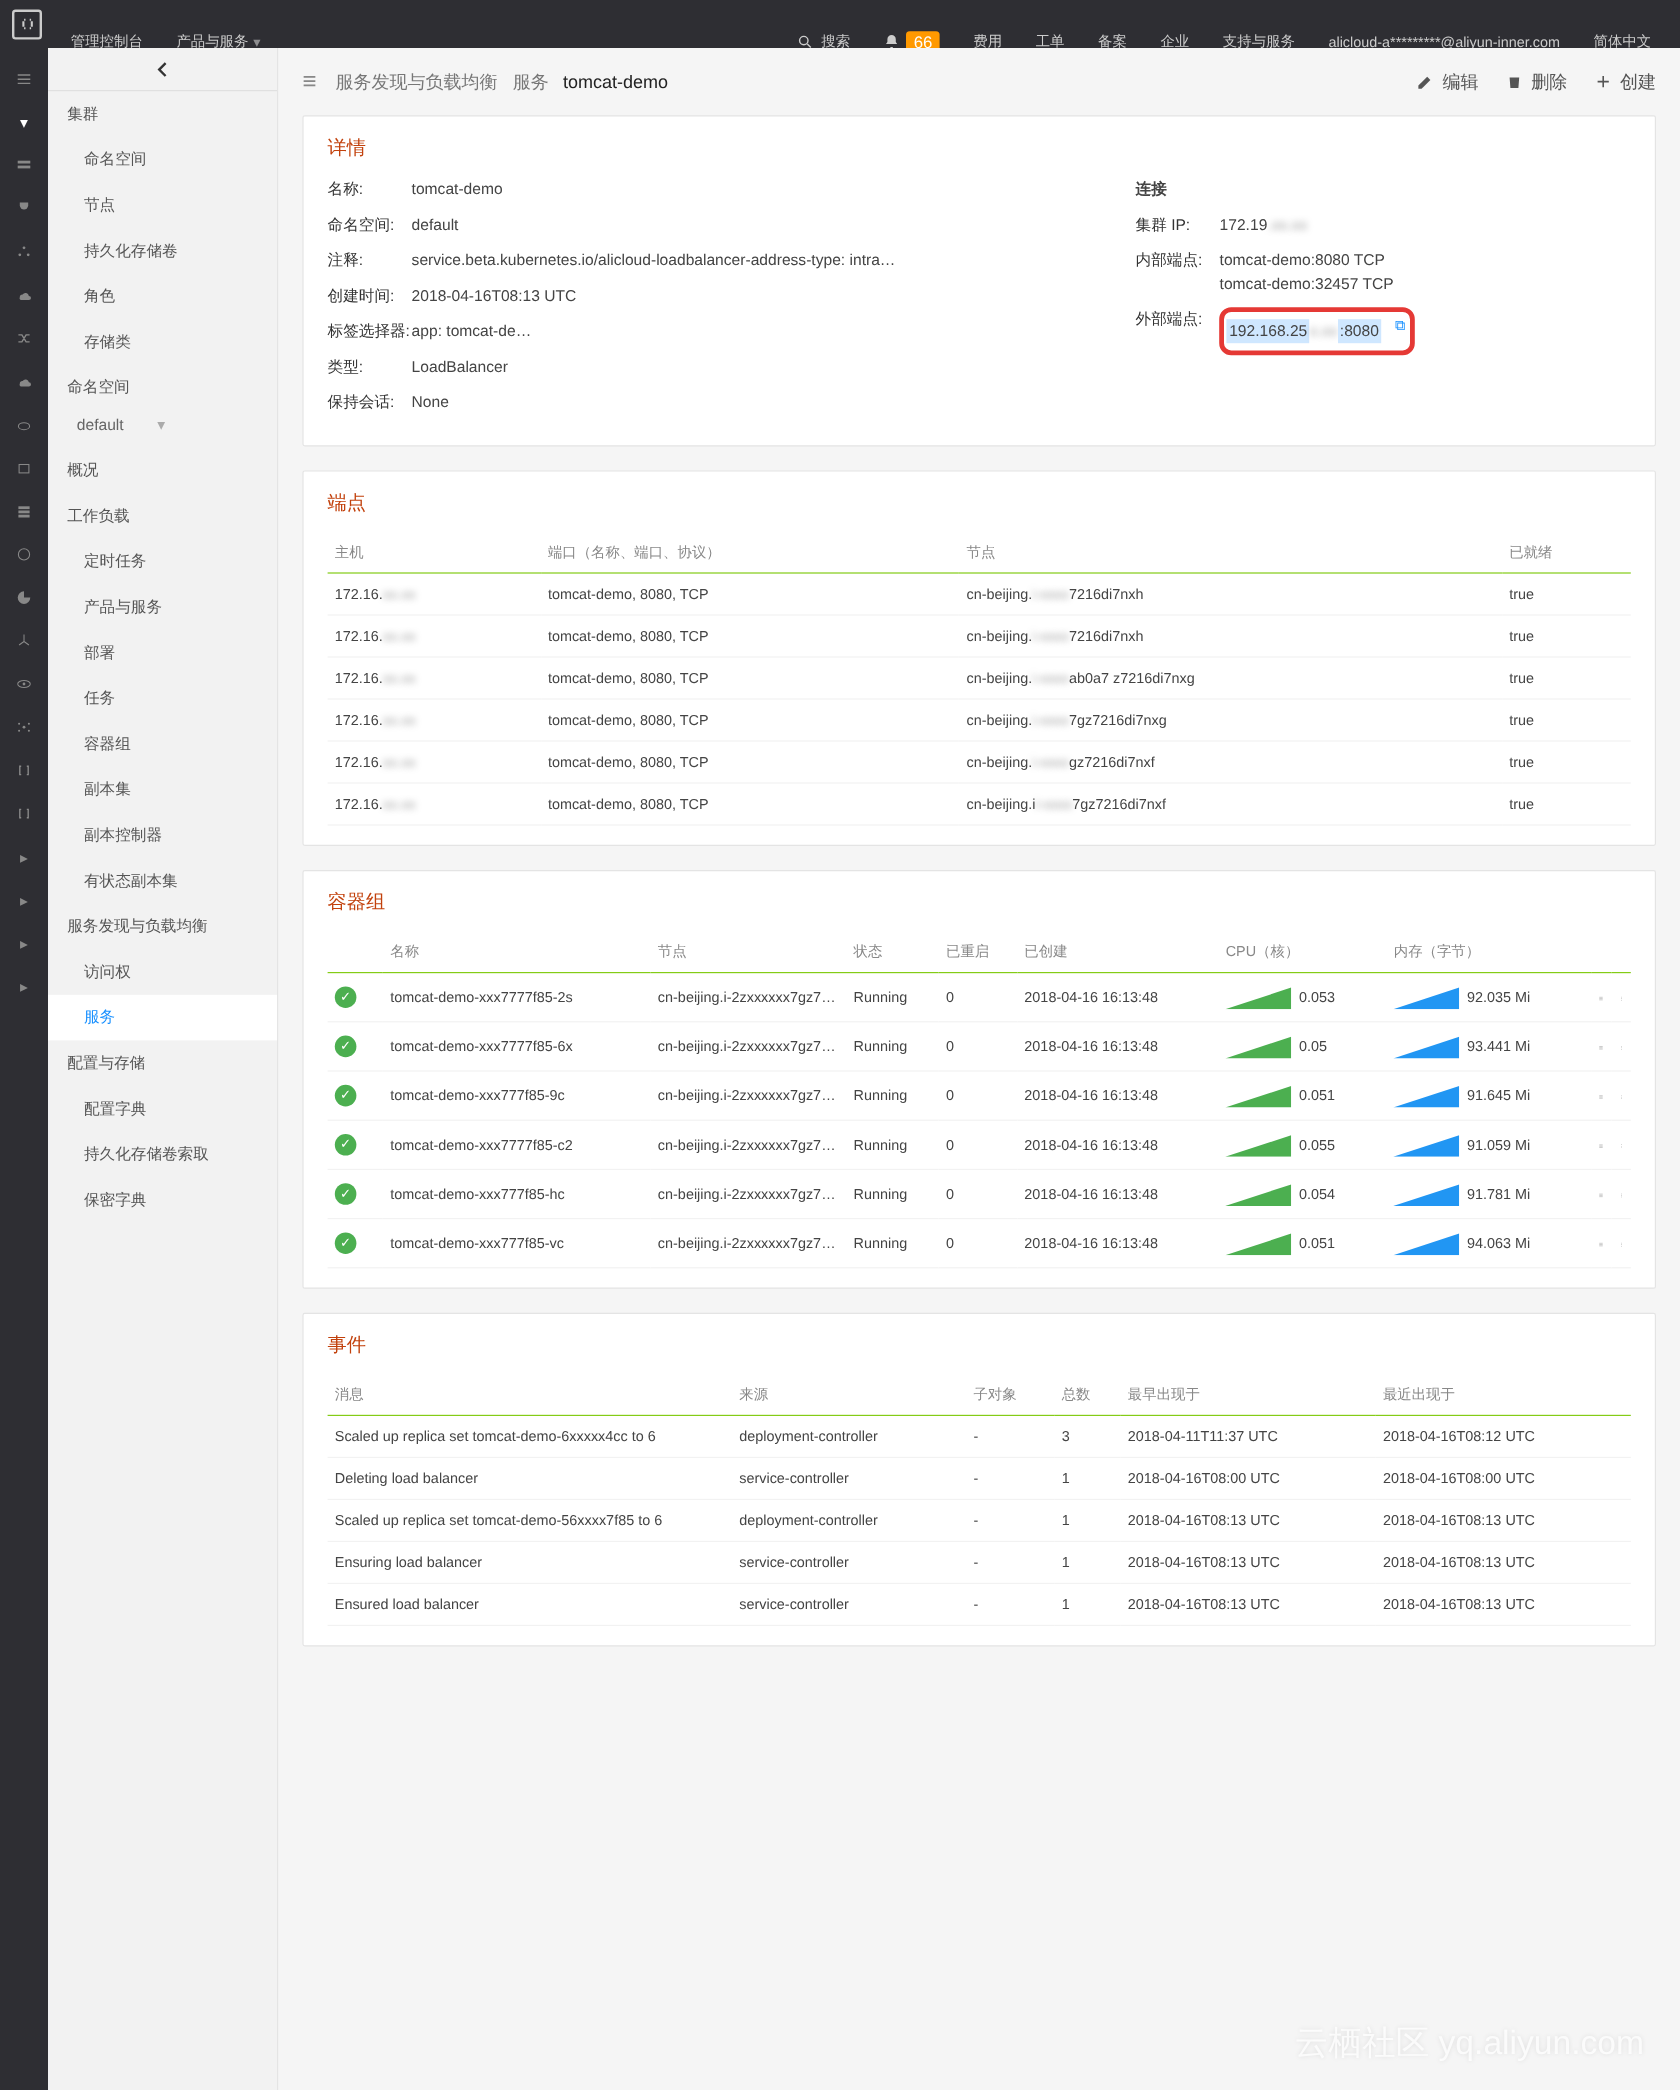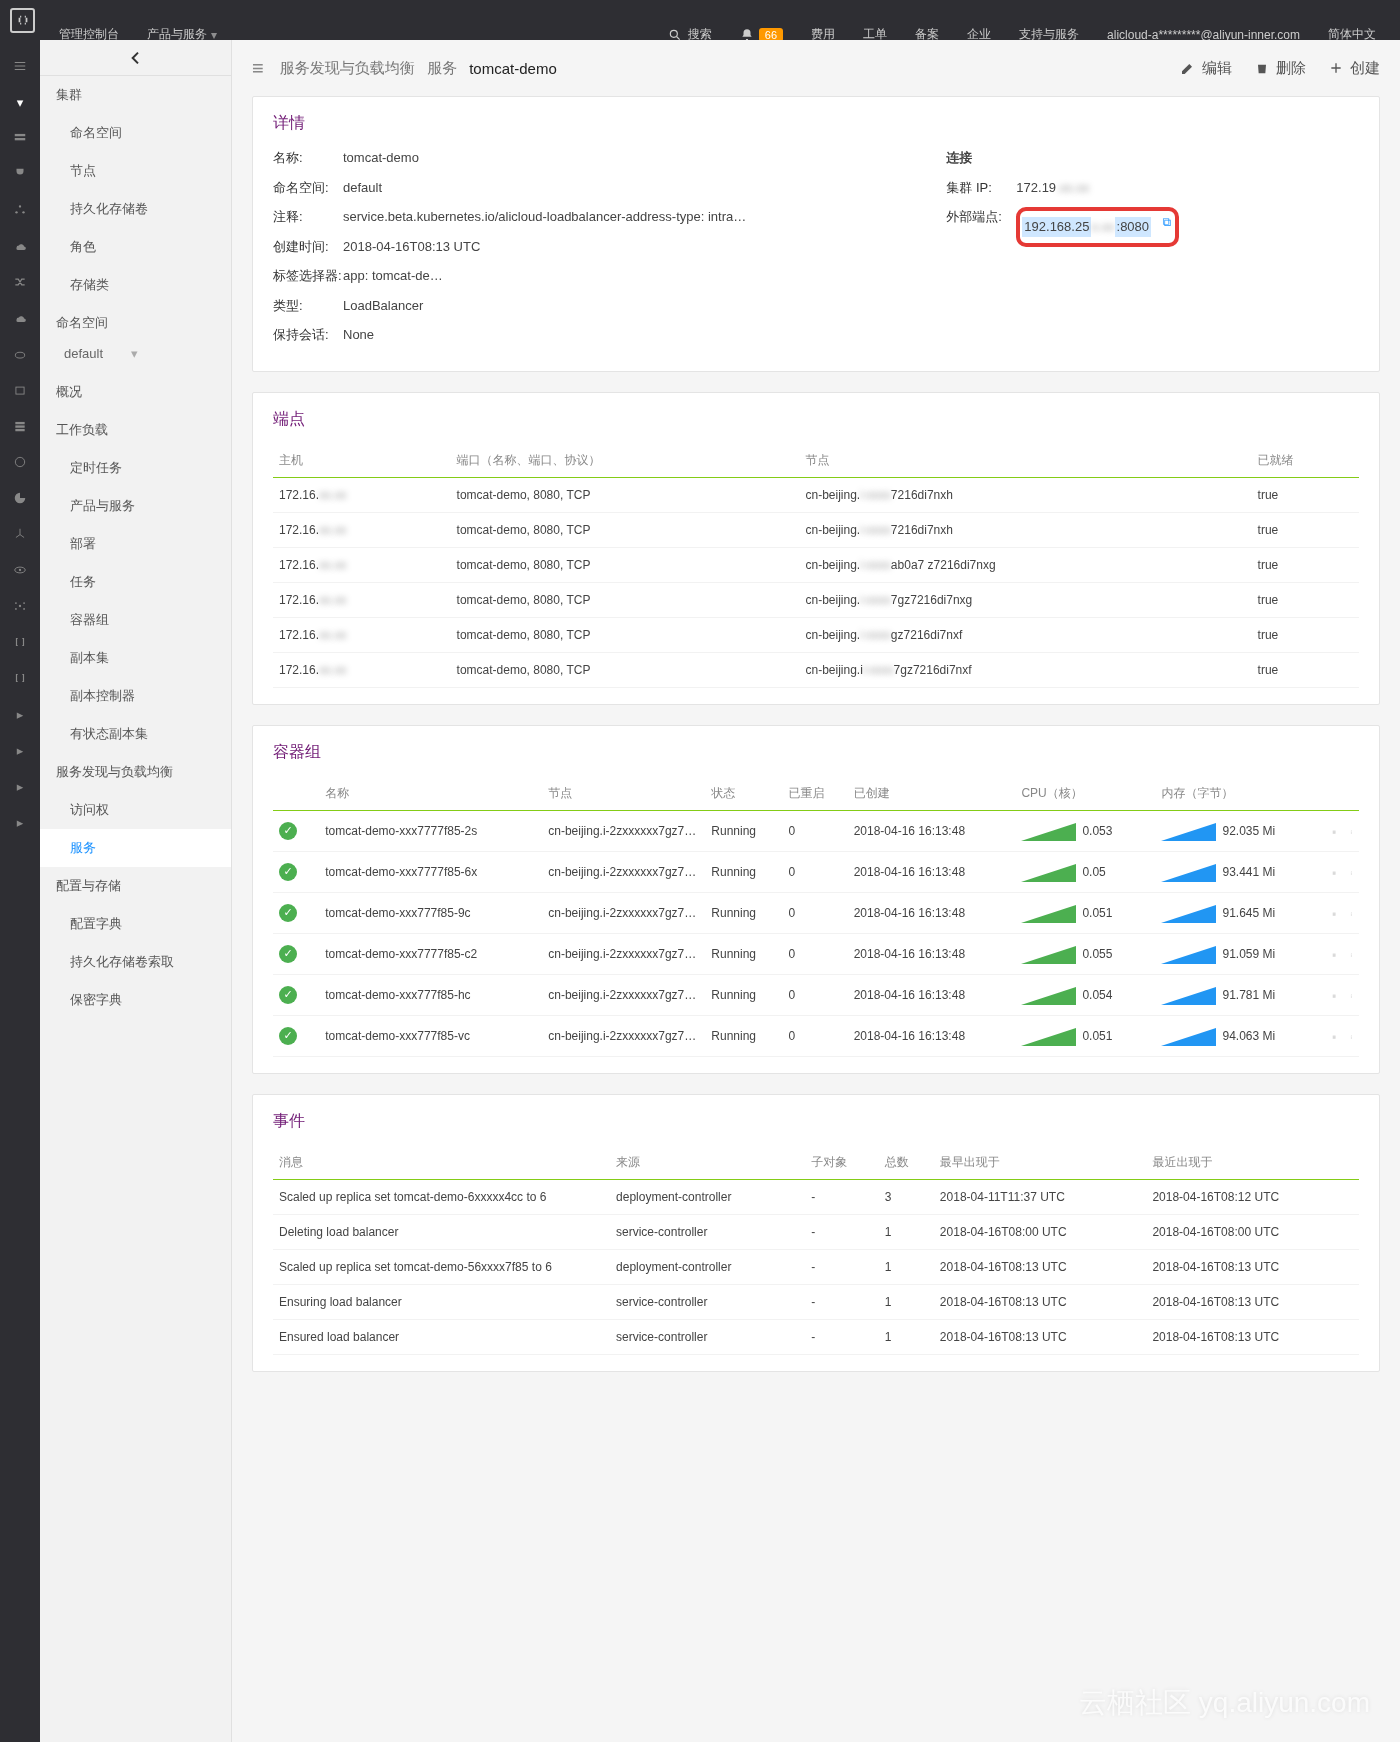--- a/index.html
+++ b/index.html
@@ -3,21 +3,21 @@
 <meta charset="utf-8">
 <style>
 * { margin:0; padding:0; box-sizing:border-box; font-family:-apple-system,"PingFang SC","Microsoft YaHei",Arial,sans-serif; }
 body { background:#f5f5f5; color:#333; font-size:13px; overflow:hidden; }
 .root { display:flex; flex-direction:column; height:1742px; width:1400px; transform-origin:top left; }
 
 
 .topbar { background:#2e2e33; color:#ccc; height:40px; display:flex; align-items:center; padding:0 10px; font-size:12px; }
 .topbar .logo { width:25px; height:25px; border:2px solid #ccc; border-radius:3px; margin-right:10px; display:flex; align-items:center; justify-content:center; }
 .topbar .tb-item { padding:0 14px; height:44px; display:flex; align-items:center; cursor:pointer;margin-top:29px; }
-.topbar .badge { background:#f90; color:#fff; border-radius:3px; padding:1px 6px; margin-left:5px; font-size:11px; }
+.topbar .badge { background:#f90; color:#fff; border-radius:3px; padding:1px 6px; margin-left:5px; font-size:14px; }
 .topbar .spacer { flex:1; }
 .topbar .icon { width:14px; height:14px; fill:currentColor; }
 
 
 .rail { background:#2e2e33; width:40px; display:flex; flex-direction:column; align-items:center; color:#888; padding-top:8px; }
 .rail .ritem { width:40px; height:36px; display:flex; align-items:center; justify-content:center; cursor:pointer; }
 .rail .ricon { width:14px; height:14px; fill:currentColor; }
 
 
 .body { flex:1; display:flex; overflow:hidden; }
@@ -33,21 +33,21 @@
 
 .main { flex:1; overflow-y:auto; background:#f5f5f5; padding:0 20px 30px 20px; }
 .crumb { display:flex; align-items:center; height:56px; color:#777; font-size:15px; }
 .crumb .hmb { margin-right:16px; color:#888; font-size:20px; }
 .crumb .svc { color:#222; margin-left:12px; }
 .crumb .spacer2 { flex:1; }
 .crumb .act { display:flex; align-items:center; margin-left:22px; color:#555; cursor:pointer; }
 .crumb .act svg { width:16px; height:16px; fill:#555; margin-right:6px; }
 
 .card { background:#fff; border:1px solid #e4e4e4; border-radius:2px; margin-bottom:20px; padding:16px 20px; }
-.card h3 { font-weight:500; color:#701a75; font-size:16px; margin-bottom:14px; }
+.card h3 { font-weight:500; color:#c2410c; font-size:16px; margin-bottom:14px; }
 
 .detail-grid { display:flex; }
 .dcol { flex:1; }
 .drow { display:flex; margin-bottom:10px; font-size:13px; color:#444; line-height:1.5; }
 .drow .lbl { min-width:70px; color:#333; }
 .ext-box { border:4px solid #e53935; border-radius:10px; padding:6px 24px 6px 2px; display:inline-flex; align-items:center; position:relative; background:#fff; }
 .ext-box .hl { background:#cfe7ff; padding:0 2px; }
 .ext-box .open { color:#1890ff; position:absolute; right:4px; top:2px; font-size:12px; }
 
 .table { width:100%; border-collapse:collapse; font-size:12px; }
@@ -319,20 +319,24 @@
         <div class="dcol" style="flex:0 0 38%">
           <div class="drow">
                 <b>连接</b>
               </div>
           <div class="drow">
                 <span class="lbl">集群 IP:</span>
                 <span>172.19</span>
                 <span class="blur">.xx.xx</span>
               </div>
           <div class="drow">
+                <span class="lbl">内部端点:</span>
+                <span><span>tomcat-demo:8080 TCP</span><br><span>tomcat-demo:32457 TCP</span></span>
+              </div>
+          <div class="drow">
                 <span class="lbl">外部端点:</span>
             <span class="ext-box">
               <span class="hl">192.168.25</span>
                   <span class="blur">x.xx</span>
                   <span class="hl">:8080</span>
               <span class="open">⧉</span>
             </span>
           </div>
         </div>
       </div>

